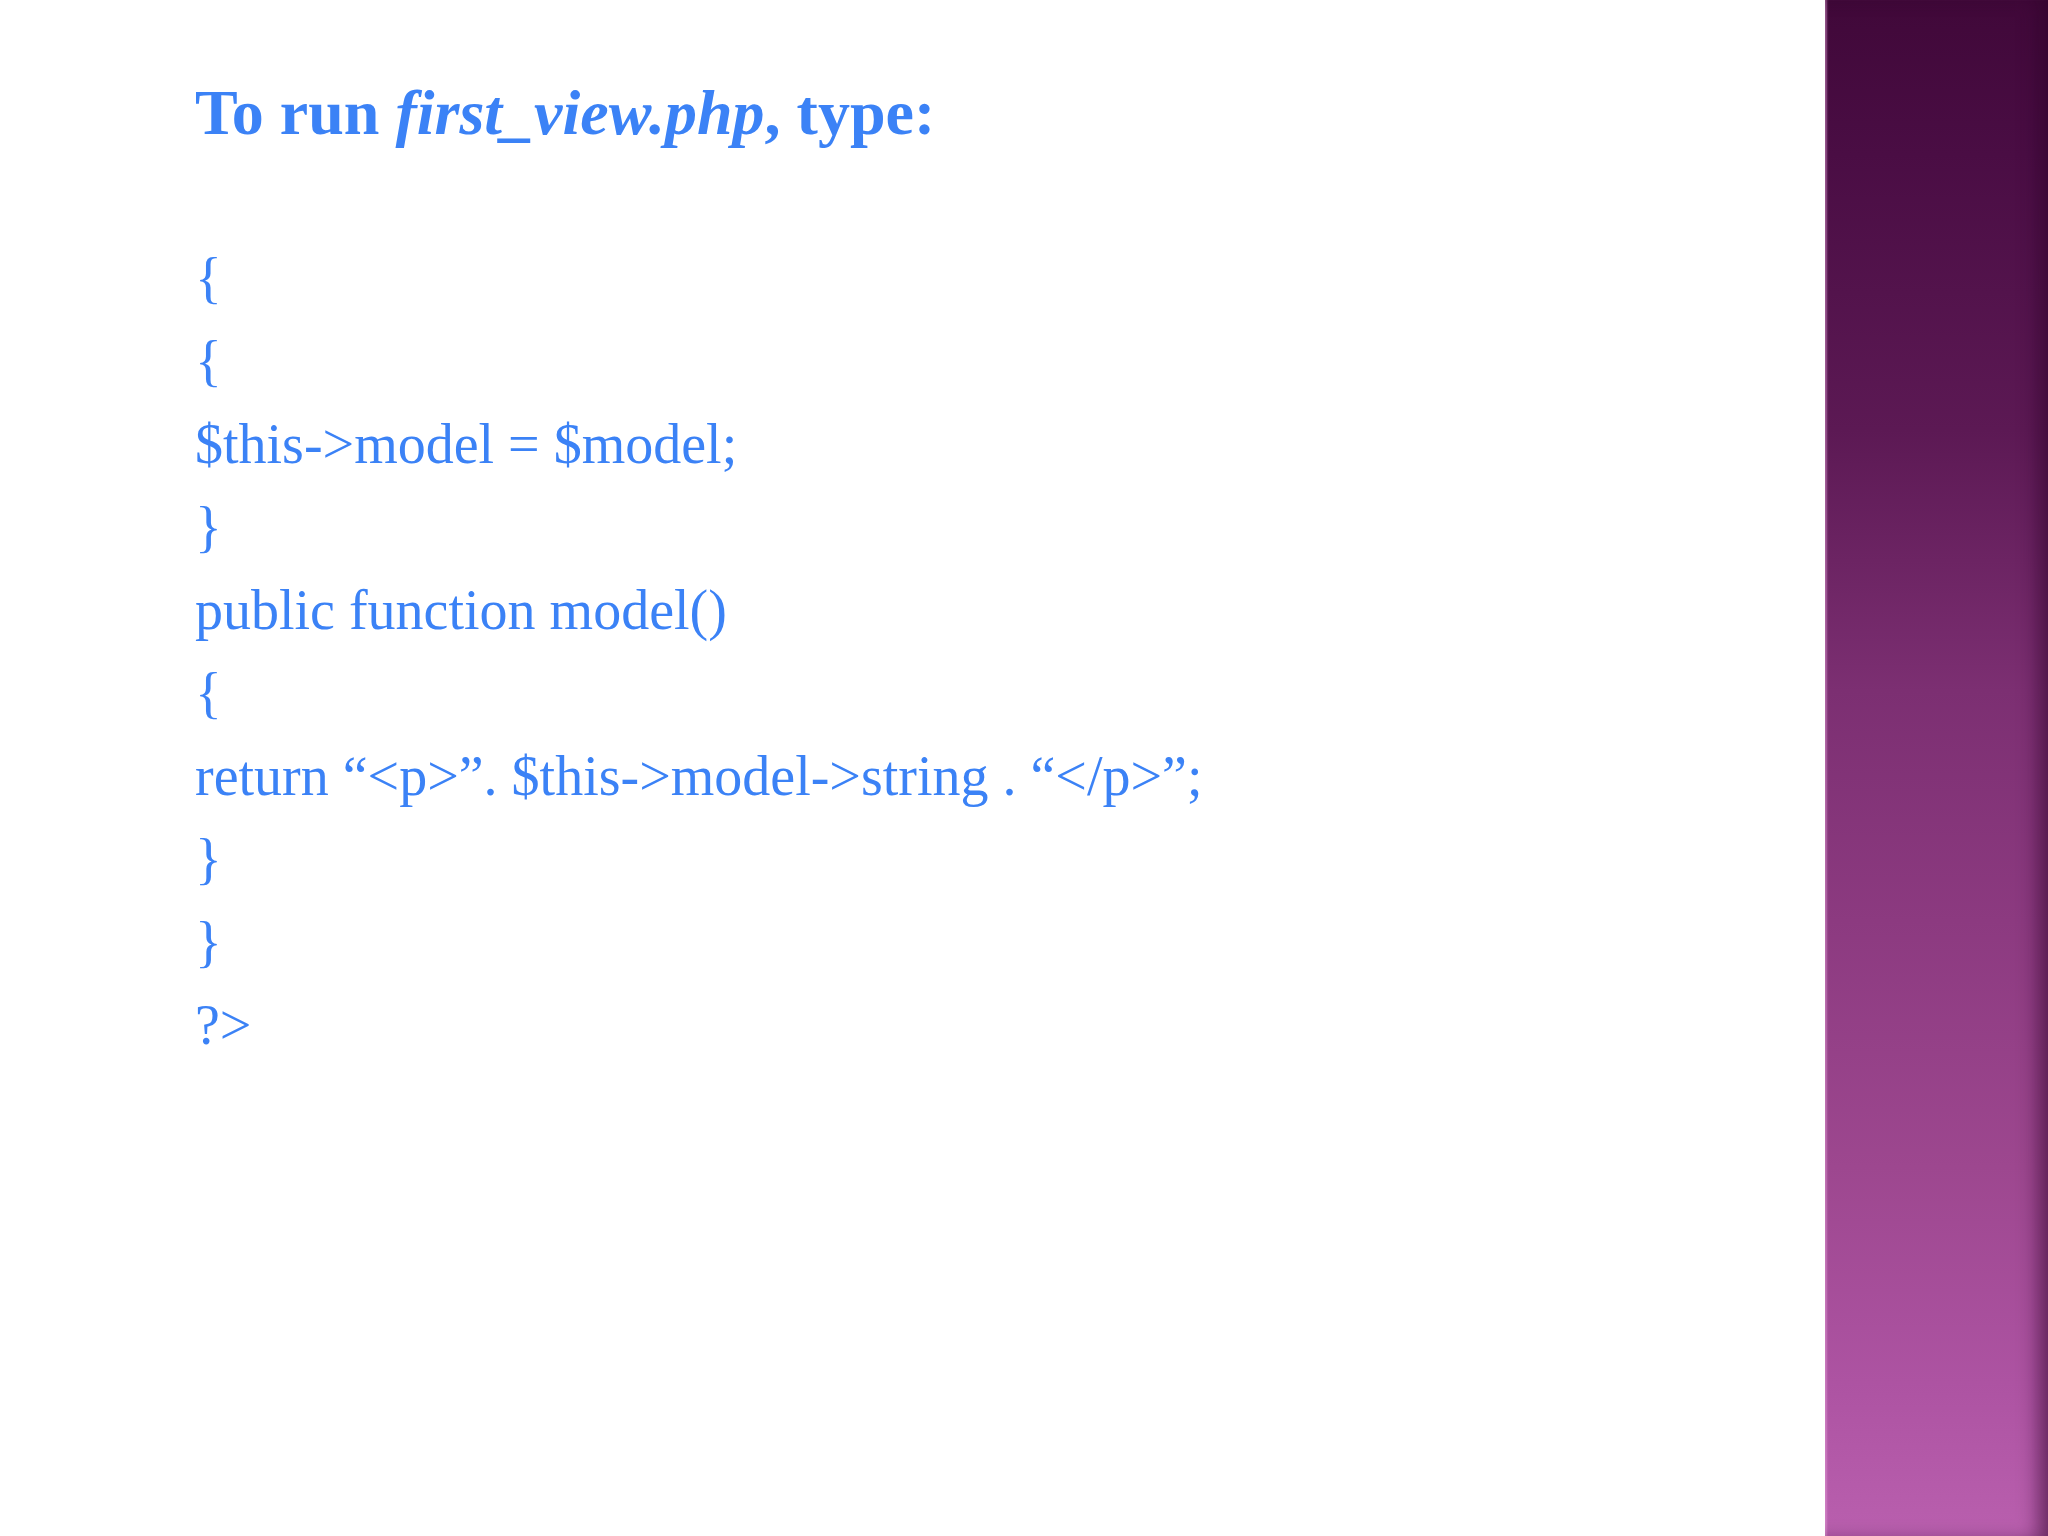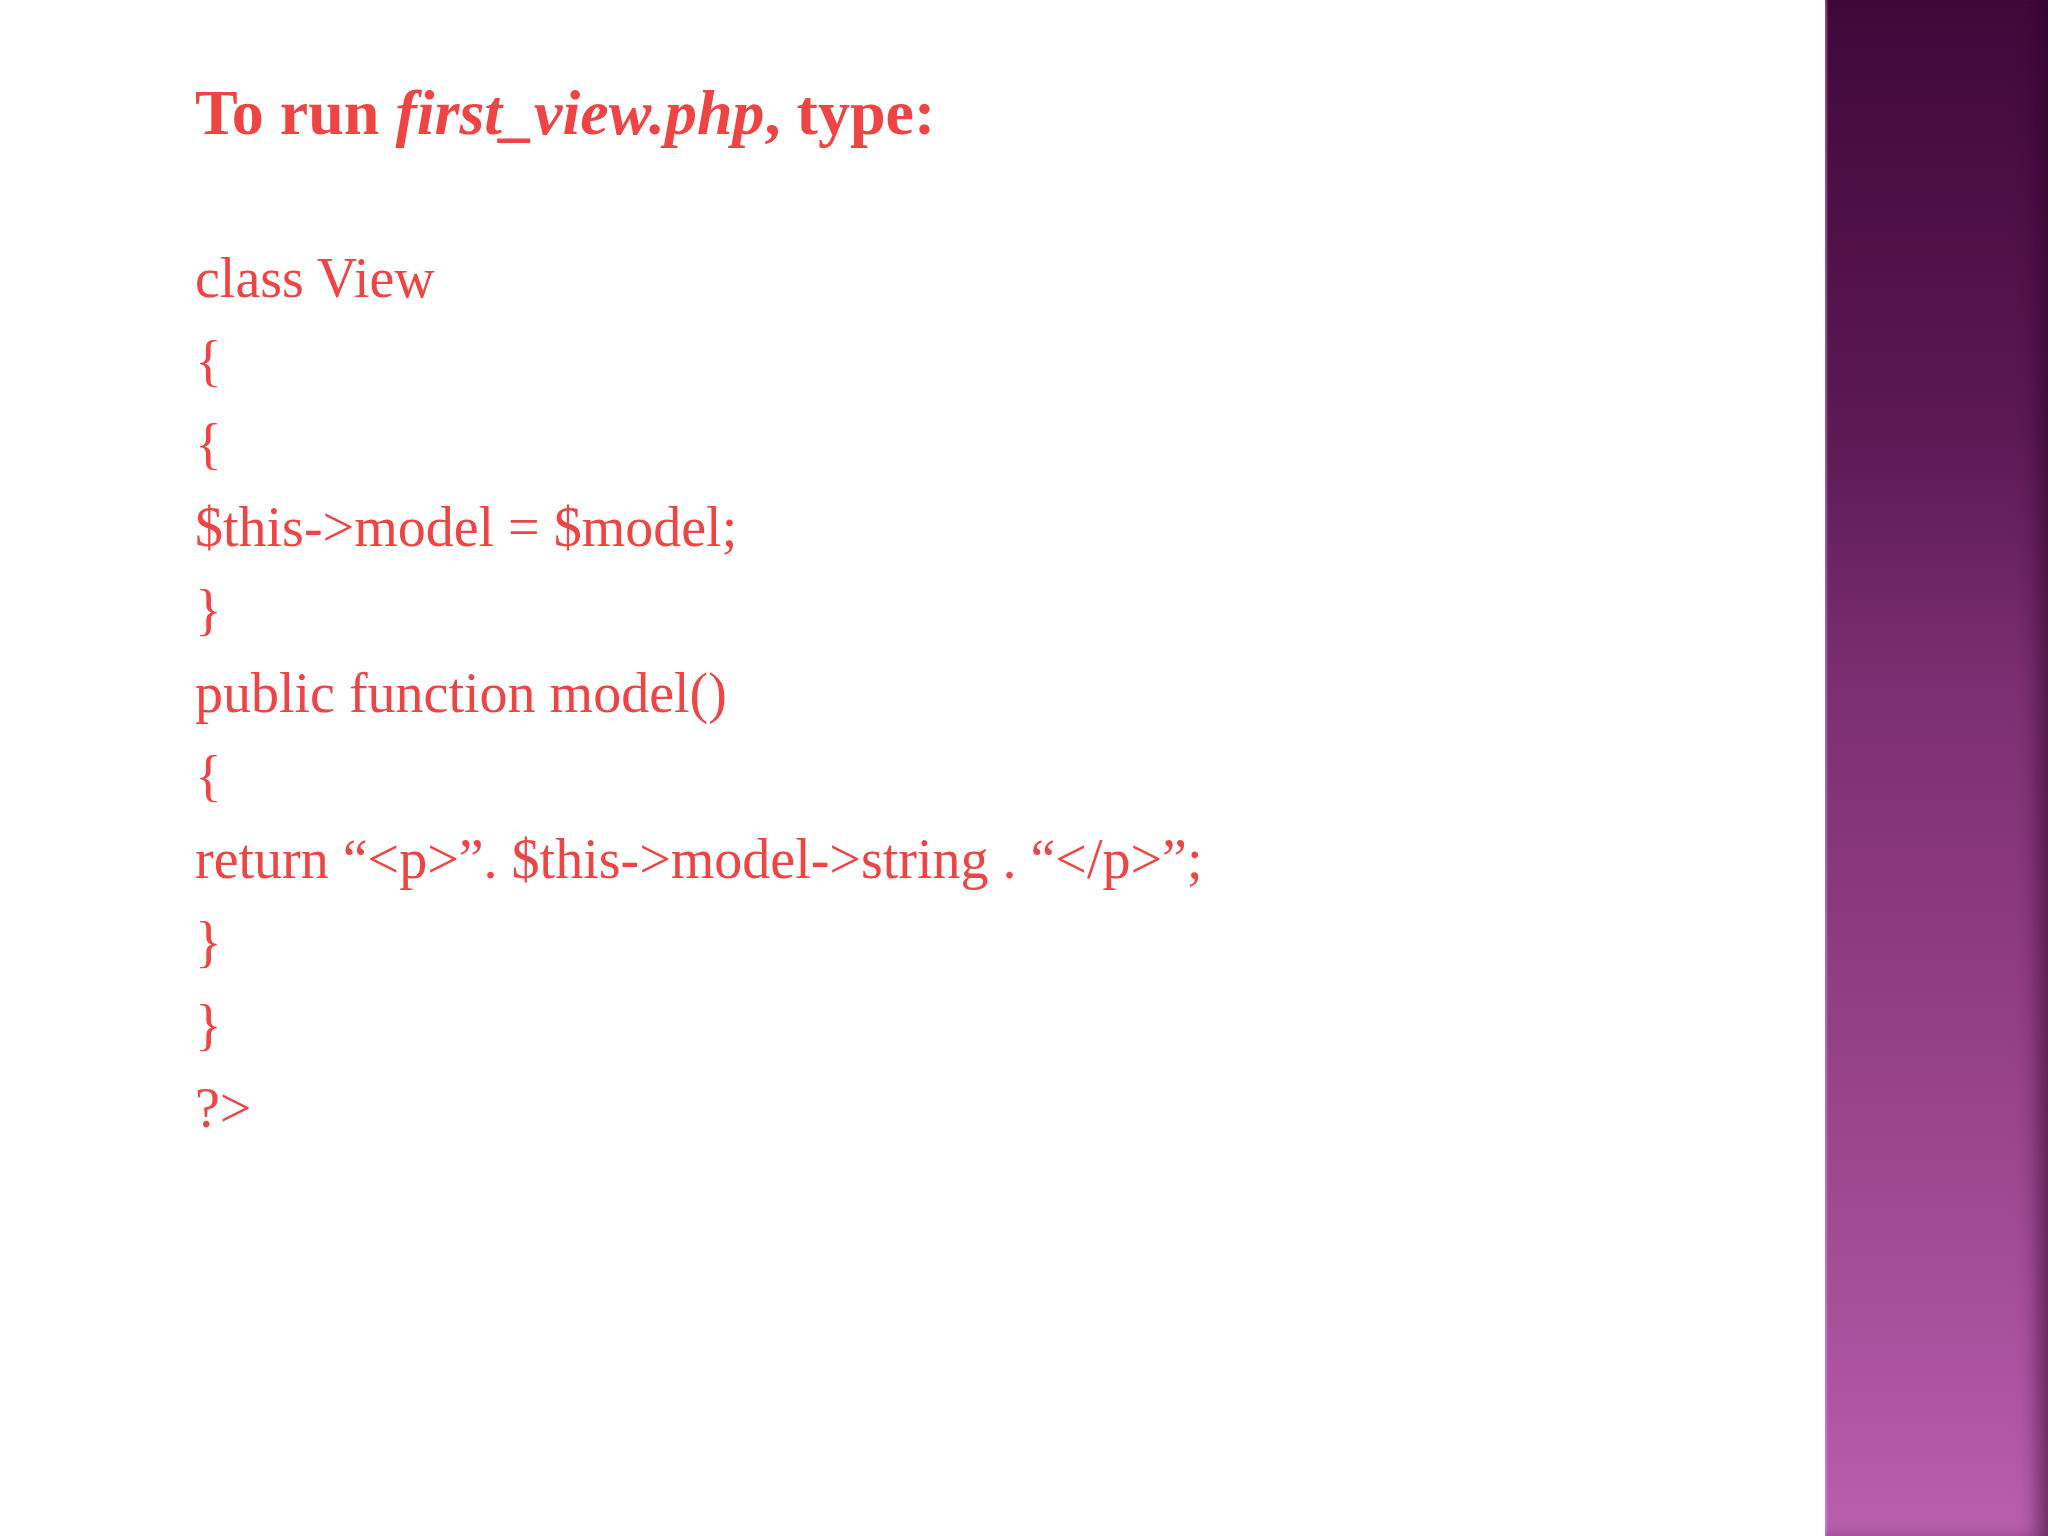--- a/index.html
+++ b/index.html
@@ -7,21 +7,21 @@
     padding: 0;
     background: #ffffff;
   }
   .slide {
     position: relative;
     width: 2048px;
     height: 1536px;
     background: #ffffff;
     overflow: hidden;
     font-family: "Liberation Serif", "DejaVu Serif", serif;
-    color: #ef4444;
+    color: #3b82f6;
   }
   .accent-bar {
     position: absolute;
     top: 0;
     left: 1825px;
     width: 223px;
     height: 1536px;
     background: linear-gradient(180deg,
       #400839 0%,
       #4a0d44 10%,
@@ -68,21 +68,20 @@
 
   <div class="content">
 
     <div class="slide-title">
       <span>To run </span><span class="em">first_view.php</span><span>, type:</span>
     </div>
 
     <div class="spacer-line"></div>
 
     <div class="code-block">
-      <div class="code-line">class View</div>
       <div class="code-line">{</div>
       <div class="code-line">{</div>
       <div class="code-line">$this-&gt;model = $model;</div>
       <div class="code-line">}</div>
       <div class="code-line">public function model()</div>
       <div class="code-line">{</div>
       <div class="code-line">return “&lt;p&gt;”. $this-&gt;model-&gt;string . “&lt;/p&gt;”;</div>
       <div class="code-line">}</div>
       <div class="code-line">}</div>
       <div class="code-line">?&gt;</div>

